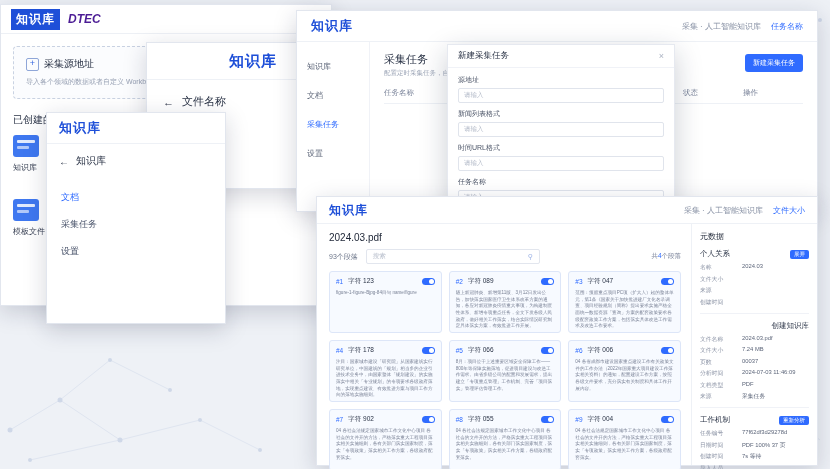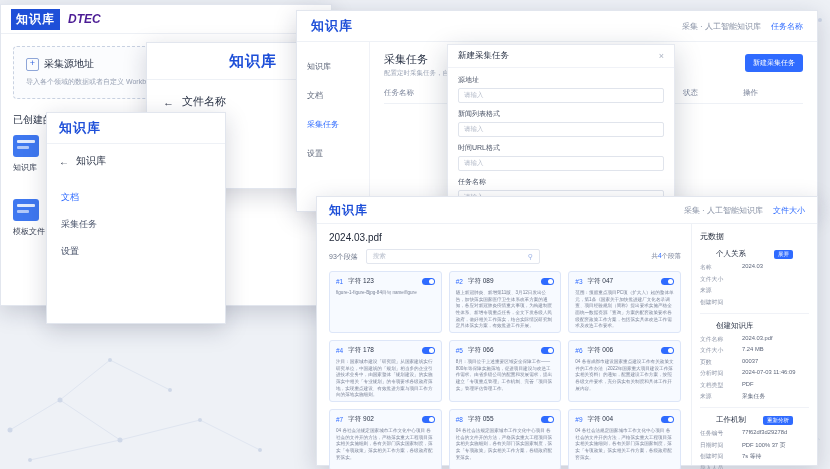--- a/index.html
+++ b/index.html
@@ -96,21 +96,21 @@
   .cards{display:flex;flex-wrap:wrap;gap:7px;}
   .pcard{width:calc((100% - 14px)/3);height:62px;border:1px solid #dde6f8;border-radius:3px;background:#f7faff;padding:5px 6px;box-sizing:border-box;overflow:hidden;}
   .pcard .hd{display:flex;align-items:center;gap:5px;margin-bottom:4px;}
   .pcard .no{font-size:6.5px;color:#2f6bff;}
   .pcard .nm{font-size:6.5px;color:#2a3346;}
   .tog{margin-left:auto;width:13px;height:7px;border-radius:4px;background:#2f6bff;position:relative;}
   .tog:after{content:"";position:absolute;right:1px;top:1px;width:5px;height:5px;border-radius:50%;background:#fff;}
   .pcard .tx{font-size:4.6px;color:#7a8296;line-height:1.45;}
   .pdf-right{width:126px;border-left:1px solid #eef1f6;padding:7px 8px;box-sizing:border-box;}
   .rt-title{font-size:8px;color:#222a3a;margin-bottom:6px;}
-  .rt-sec{font-size:7.5px;color:#2a3346;margin:7px 16px 4px;display:flex;align-items:center;}
+  .rt-sec{font-size:7.5px;color:#2a3346;margin:7px 0 4px;display:flex;align-items:center;justify-content:flex-end;}
   .rt-badge{margin-left:auto;background:#2f6bff;color:#fff;font-size:5.5px;padding:1px 4px;border-radius:2px;}
   .rt-row{display:flex;font-size:5.8px;color:#8a92a4;margin-bottom:2.5px;}
   .rt-row .k{width:42px;}
   .rt-row .v{flex:1;color:#5d667a;}
   hr.sp{border:0;border-top:1px solid #f0f2f7;margin:6px 0;}
 </style>
 </head>
 <body>
 
 <div class="bg-net">

